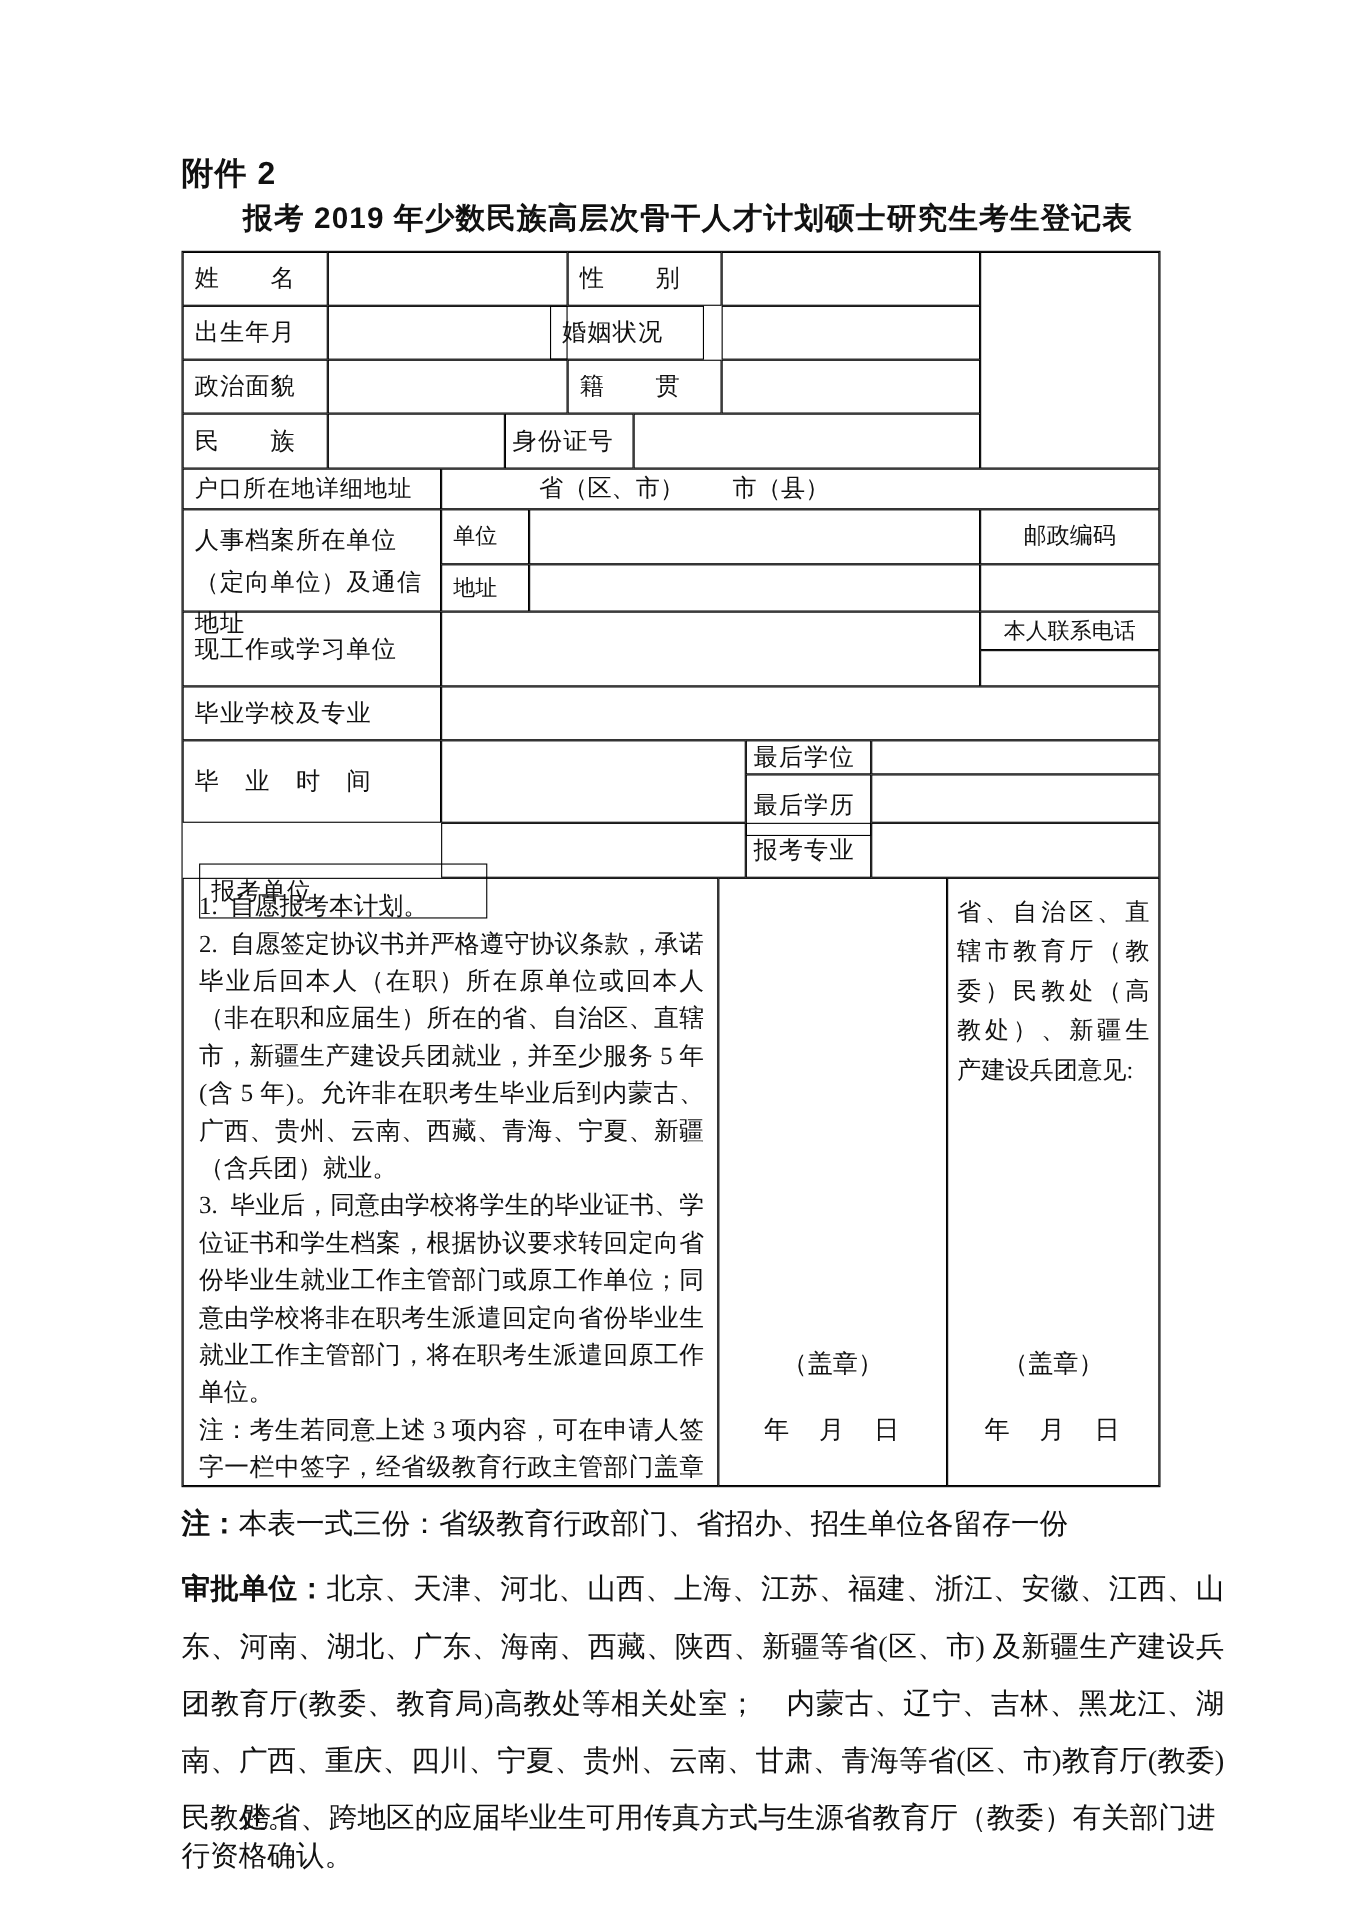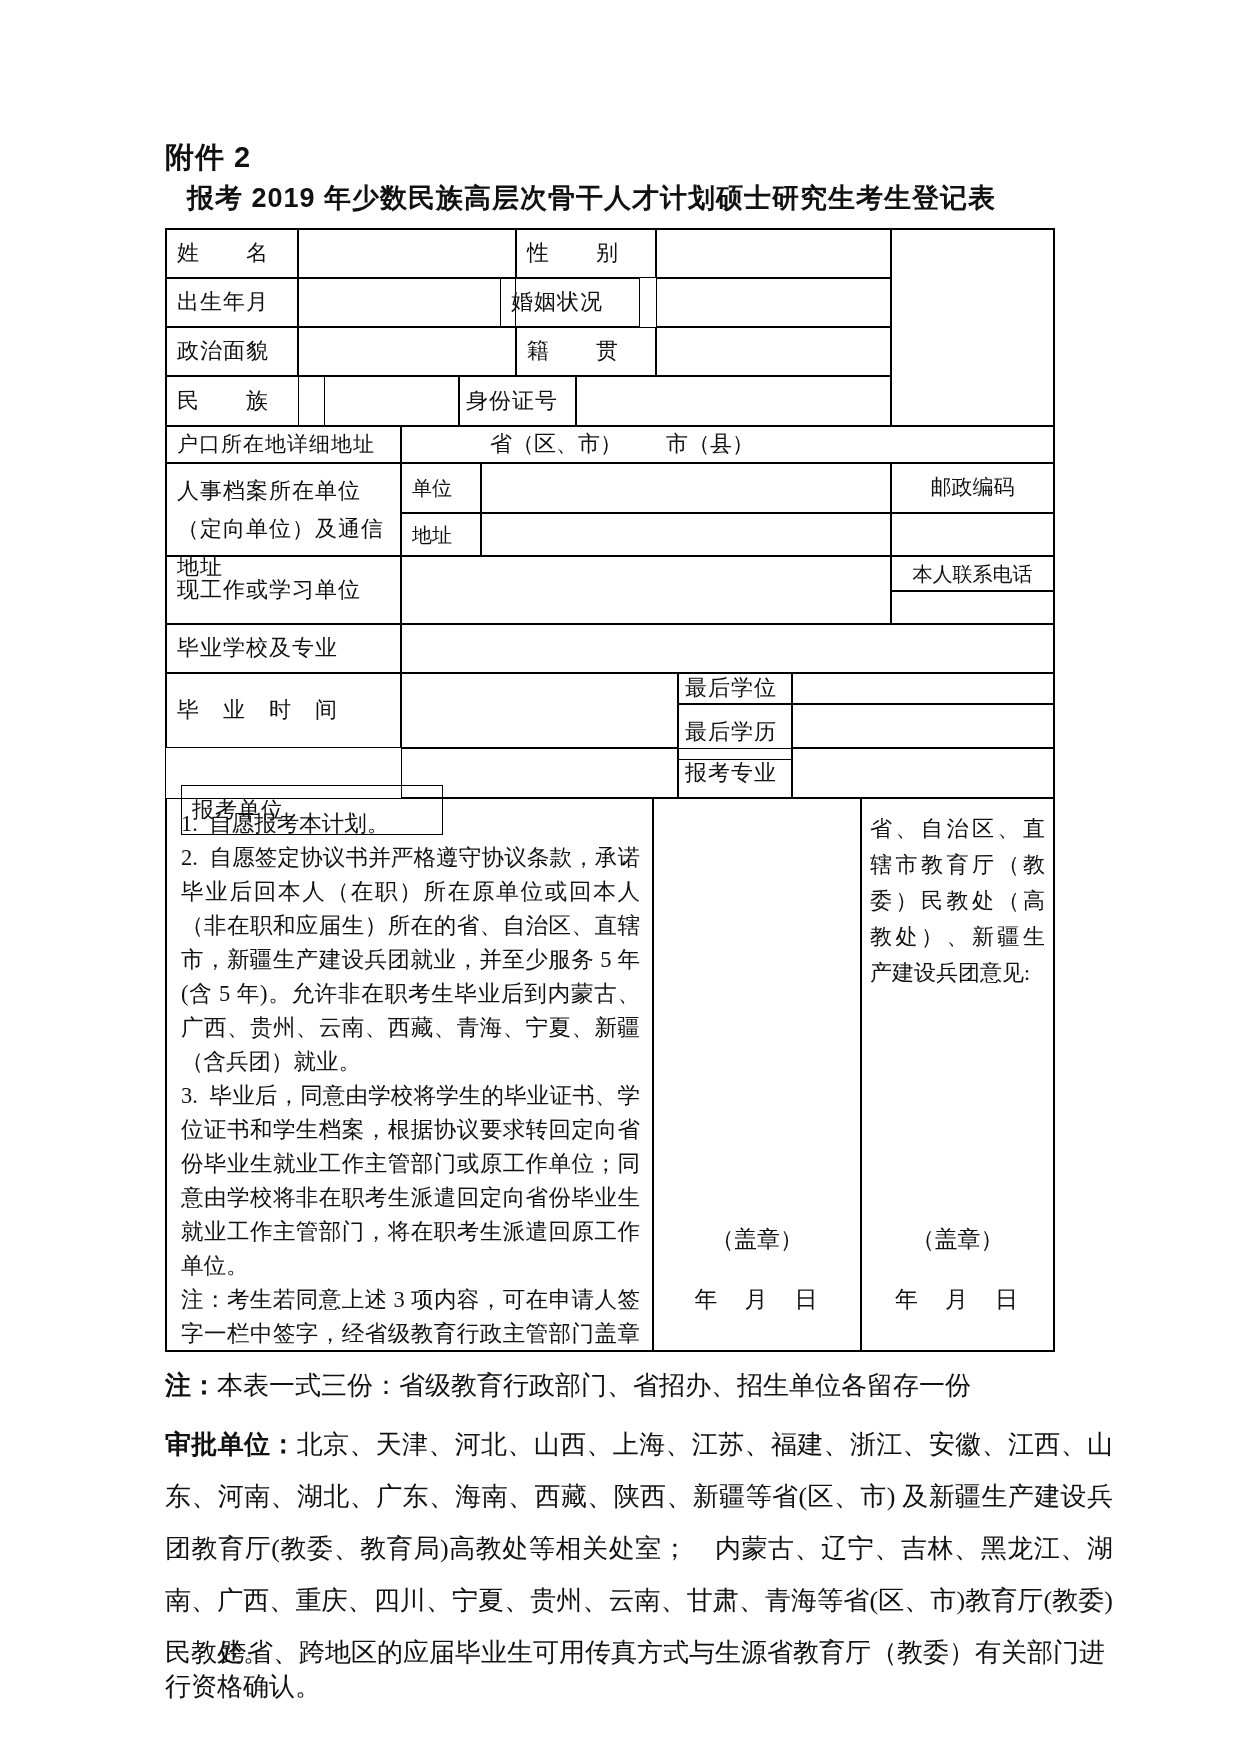--- a/index.html
+++ b/index.html
@@ -5,21 +5,21 @@
   html,body{margin:0;padding:0;background:#ffffff;}
   .page{
     position:relative;width:1241px;height:1754px;background:#ffffff;
     font-family:"Liberation Serif","DejaVu Serif",serif;color:#111;overflow:hidden;
   }
   .attach{
     position:absolute;left:165px;top:138px;font-size:29px;font-weight:bold;
     font-family:"Liberation Sans","DejaVu Sans",sans-serif;letter-spacing:1px;
   }
   .doc-title{
-    position:absolute;left:187px;top:180px;font-size:27px;font-weight:bold;
+    position:absolute;left:221px;top:180px;font-size:27px;font-weight:bold;
     font-family:"Liberation Sans","DejaVu Sans",sans-serif;letter-spacing:1px;white-space:nowrap;
   }
   .tbl{position:absolute;left:165px;top:228px;width:888px;height:1122px;border:1px solid #000;}
   .cell{
     position:absolute;box-sizing:border-box;border:1px solid #000;
     font-size:22px;line-height:1.3;display:flex;align-items:center;
     padding:2px 10px;background:transparent;
   }
   .lbl{letter-spacing:1px;}
   .center{justify-content:center;text-align:center;padding:2px 4px;}
@@ -59,21 +59,21 @@
     <div class="cell lbl" style="left:0;top:49px;width:132px;height:49px;">出生年月</div>
     <div class="cell" style="left:132px;top:49px;width:218px;height:49px;"></div>
     <div class="cell lbl" style="left:334px;top:49px;width:140px;height:49px;">婚姻状况</div>
     <div class="cell" style="left:490px;top:49px;width:235px;height:49px;"></div>
 
     <div class="cell lbl" style="left:0;top:98px;width:132px;height:49px;">政治面貌</div>
     <div class="cell" style="left:132px;top:98px;width:218px;height:49px;"></div>
     <div class="cell lbl" style="left:350px;top:98px;width:140px;height:49px;">籍　　贯</div>
     <div class="cell" style="left:490px;top:98px;width:235px;height:49px;"></div>
 
-    <div class="cell lbl" style="left:0;top:147px;width:159px;height:50px;">民　　族</div>
+    <div class="cell lbl" style="left:0;top:147px;width:132px;height:50px;">民　　族</div>
     <div class="cell" style="left:132px;top:147px;width:161px;height:50px;"></div>
     <div class="cell lbl" style="left:293px;top:147px;width:117px;height:50px;padding:2px 6px;">身份证号</div>
     <div class="cell" style="left:410px;top:147px;width:315px;height:50px;"></div>
 
     <div class="cell lbl" style="left:0;top:197px;width:235px;height:37px;font-size:21px;">户口所在地详细地址</div>
     <div class="cell hint" style="left:235px;top:197px;width:653px;height:37px;padding-left:88px;">省（区、市）　　市（县）</div>
 
     <div class="cell lbl wrapcell" style="left:0;top:234px;width:235px;height:93px;font-size:22px;line-height:38px;">人事档案所在单位（定向单位）及通信地址</div>
     <div class="cell" style="left:235px;top:234px;width:80px;height:50px;font-size:20px;">单位</div>
     <div class="cell" style="left:315px;top:234px;width:410px;height:50px;"></div>

